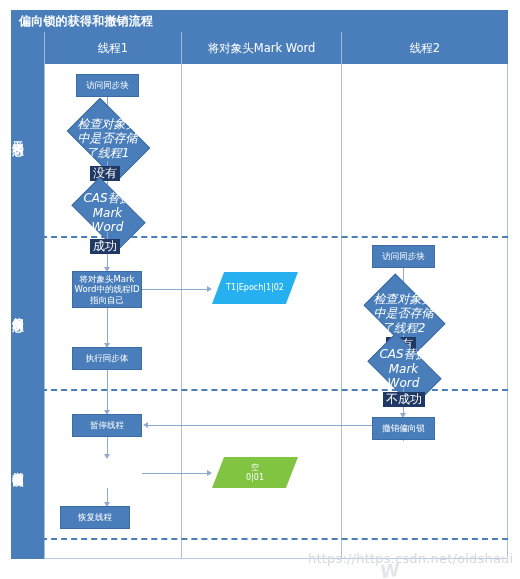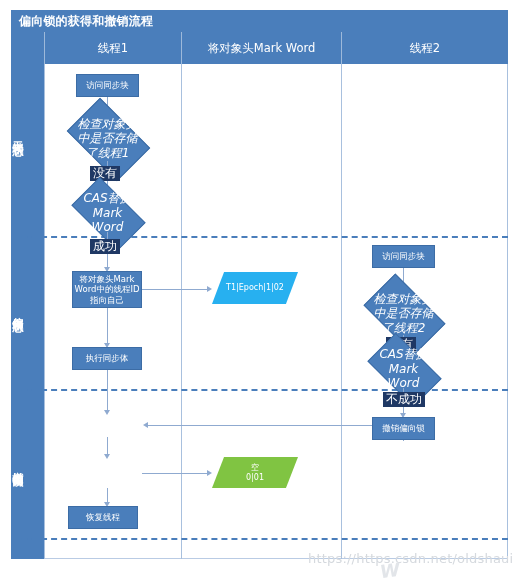--- a/index.html
+++ b/index.html
@@ -233,29 +233,30 @@
   <div class="node rect" style="left:72px;top:271px;width:70px;height:37px">将对象头Mark Word中的线程ID指向自己</div>
 
   <div class="vline" style="left:107px;top:308px;height:36px"></div>
   <div class="arrowdown" style="left:104px;top:343px"></div>
 
   <div class="node rect" style="left:72px;top:347px;width:70px;height:23px">执行同步体</div>
 
   <div class="vline" style="left:107px;top:370px;height:41px"></div>
   <div class="arrowdown" style="left:104px;top:410px"></div>
 
+  <div class="node rect" style="left:72px;top:414px;width:70px;height:23px">暂停线程</div>
 
   <div class="vline" style="left:107px;top:437px;height:18px"></div>
   <div class="arrowdown" style="left:104px;top:454px"></div>
 
 
   <div class="vline" style="left:107px;top:488px;height:15px"></div>
   <div class="arrowdown" style="left:104px;top:502px"></div>
 
-  <div class="node rect" style="left:68px;top:506px;width:70px;height:23px">恢复线程</div>
+  <div class="node rect" style="left:60px;top:506px;width:70px;height:23px">恢复线程</div>
 
   <div class="hline" style="left:142px;top:289px;width:66px"></div>
   <div class="arrowright" style="left:207px;top:285.5px"></div>
 
   <div class="node para cyan" style="left:212px;top:272px;width:86px;height:32px">
     <span class="pshape"></span>
     <span class="ptxt">T1|Epoch|1|02</span>
   </div>
 
   <div class="hline" style="left:142px;top:473px;width:66px"></div>

